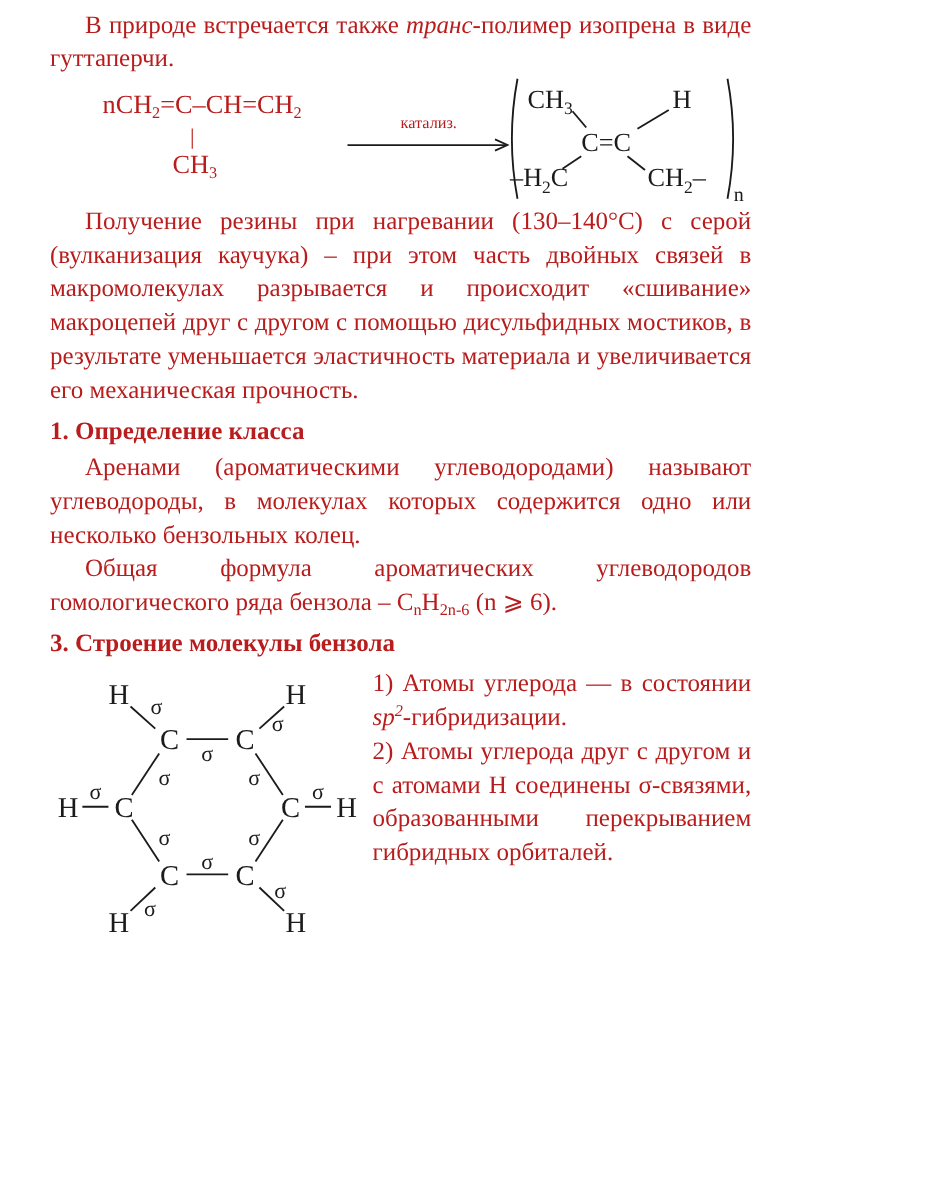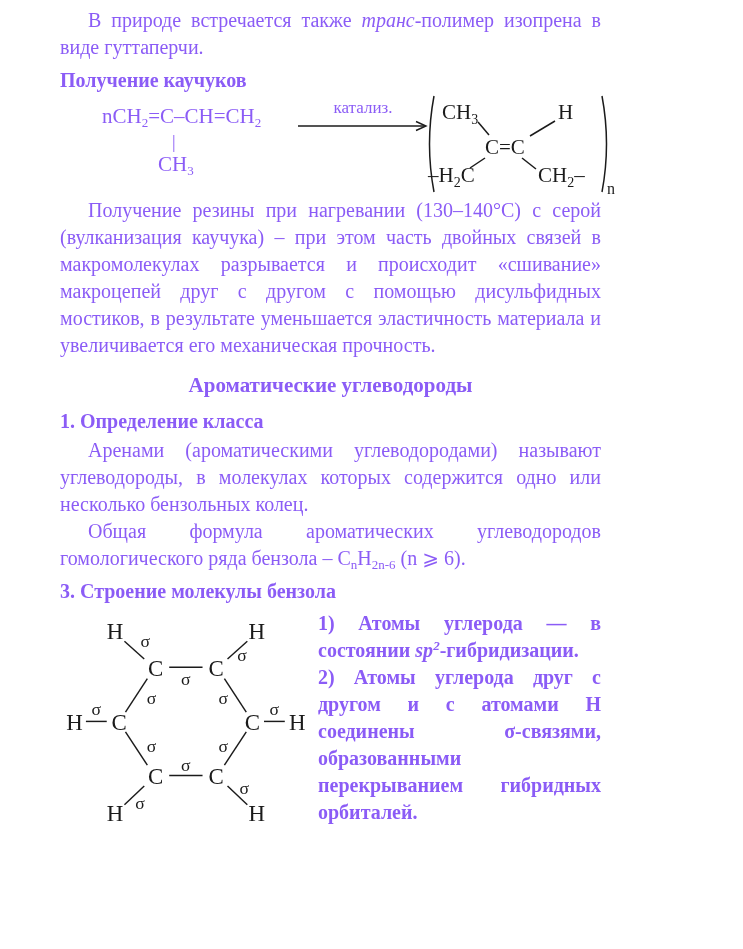--- a/index.html
+++ b/index.html
@@ -1,65 +1,64 @@
 <!DOCTYPE html>
 <html><head>
 <meta charset="utf-8">
 <style>
   html,body { margin:0; padding:0; background:#ffffff; }
   .page {
     position:relative;
     width:659px; height:949px;
     box-sizing:border-box;
-    padding:7px 58px 0 60px;
+    padding:7px 58px 0 40px;
     background:#ffffff;
     font-family:"Liberation Serif","DejaVu Serif",serif;
     font-size:20px; line-height:27px;
-    color:#8b5cf6;
+    color:#b91c1c;
     overflow:hidden;
   }
   p.para { margin:0; text-align:justify; text-indent:28px; }
   h3.sub-heading { font-size:20px; line-height:27px; font-weight:bold; margin:6px 0 2px 0; }
   h2.chapter { font-size:21px; line-height:28px; font-weight:bold; text-align:center; margin:12px 0 9px 0; }
   sub.fsub { font-size:13px; line-height:0; vertical-align:baseline; position:relative; top:4px; }
   i sup.fsup, sup.fsup { font-size:13px; line-height:0; vertical-align:baseline; position:relative; top:-7px; }
 
   
   .reaction { position:relative; height:98px; margin:3px 0 2px 0; font-size:21px; line-height:22px; }
   .rx-left { position:absolute; left:42px; top:8px; white-space:nowrap;text-align:center; }
   .rx-bond { position:absolute; left:70px; top:26px; font-size:18px; }
   .rx-ch3  { position:absolute; left:56px; top:48px; white-space:nowrap; }
   .rx-arrow { position:absolute; left:237px; top:1px; width:132px; text-align:center; }
-  .rx-arrow-label { font-size:17px; line-height:19px; }
+  .rx-arrow-label { font-size:13px; line-height:19px;margin-top:23px; }
   .rx-arrow svg { display:block; margin-top:3px; }
   .rx-arrow line, .rx-arrow path { stroke:#1b1b1b; stroke-width:1.4; fill:none; }
   .rx-product { position:absolute; left:360px; top:-3px; }
   .rx-product text { font-family:"Liberation Serif","DejaVu Serif",serif; fill:#1b1b1b; font-size:21px; }
   .rx-product .small { font-size:14px; }
   .rx-product .idx { font-size:16px; }
   .rx-product path, .rx-product line { stroke:#1b1b1b; stroke-width:1.5; fill:none; }
 
   
   .two-col { display:flex; margin-top:5px; }
   .benzene-svg { flex:0 0 auto; width:250px; height:227px; margin-left:4px; }
   .benzene-svg text { font-family:"Liberation Serif","DejaVu Serif",serif; fill:#1b1b1b; }
   .benzene-svg .atom { font-size:22px; }
   .benzene-svg .sig { font-size:17px; }
   .benzene-svg line { stroke:#1b1b1b; stroke-width:1.4; }
   .notes { flex:1 1 auto; margin-left:4px; text-align:justify; }
-  .notes p { margin:0;font-weight:bold; }
+  .notes p { margin:0; }
 </style>
 </head>
 <body>
 
 <div class="page">
 
   <p class="para"><span>В природе встречается также </span><i>транс</i><span>-полимер изопрена в виде гуттаперчи.</span></p>
 
-  <h3 class="sub-heading">Получение каучуков</h3>
 
 
   <div class="reaction">
     <div class="rx-left"><span>nCH</span><sub class="fsub">2</sub><span>=C–CH=CH</span><sub class="fsub">2</sub>
       <div class="rx-bond">|</div>
       <div class="rx-ch3"><span>CH</span><sub class="fsub">3</sub></div>
     </div>
 
     <div class="rx-arrow">
       <div class="rx-arrow-label">катализ.</div>
@@ -82,21 +81,20 @@
       <text x="8" y="88"><tspan>–H</tspan><tspan dy="5" class="small">2</tspan><tspan dy="-5">C</tspan></text>
       <text x="118" y="88"><tspan>CH</tspan><tspan dy="5" class="small">2</tspan><tspan dy="-5">–</tspan></text>
       <text x="187" y="100" class="idx">n</text>
     </svg>
   </div>
 
 
 
   <p class="para">Получение резины при нагревании (130–140°С) с серой (вулканизация каучука) – при этом часть двойных связей в макромолекулах разрывается и происходит «сшивание» макроцепей друг с другом с помощью дисульфидных мостиков, в результате уменьшается эластичность материала и увеличивается его механическая прочность.</p>
 
-  <h2 class="chapter">Ароматические углеводороды</h2>
 
   <h3 class="sub-heading">1. Определение класса</h3>
 
   <p class="para">Аренами (ароматическими углеводородами) называют углеводороды, в молекулах которых содержится одно или несколько бензольных колец.</p>
 
   <p class="para"><span>Общая формула ароматических углеводородов гомологического ряда бензола – C</span><sub class="fsub">n</sub><span>H</span><sub class="fsub">2n-6</sub><span> (n ⩾ 6).</span></p>
 
   <h3 class="sub-heading">3. Строение молекулы бензола</h3>
 
   <div class="two-col">

